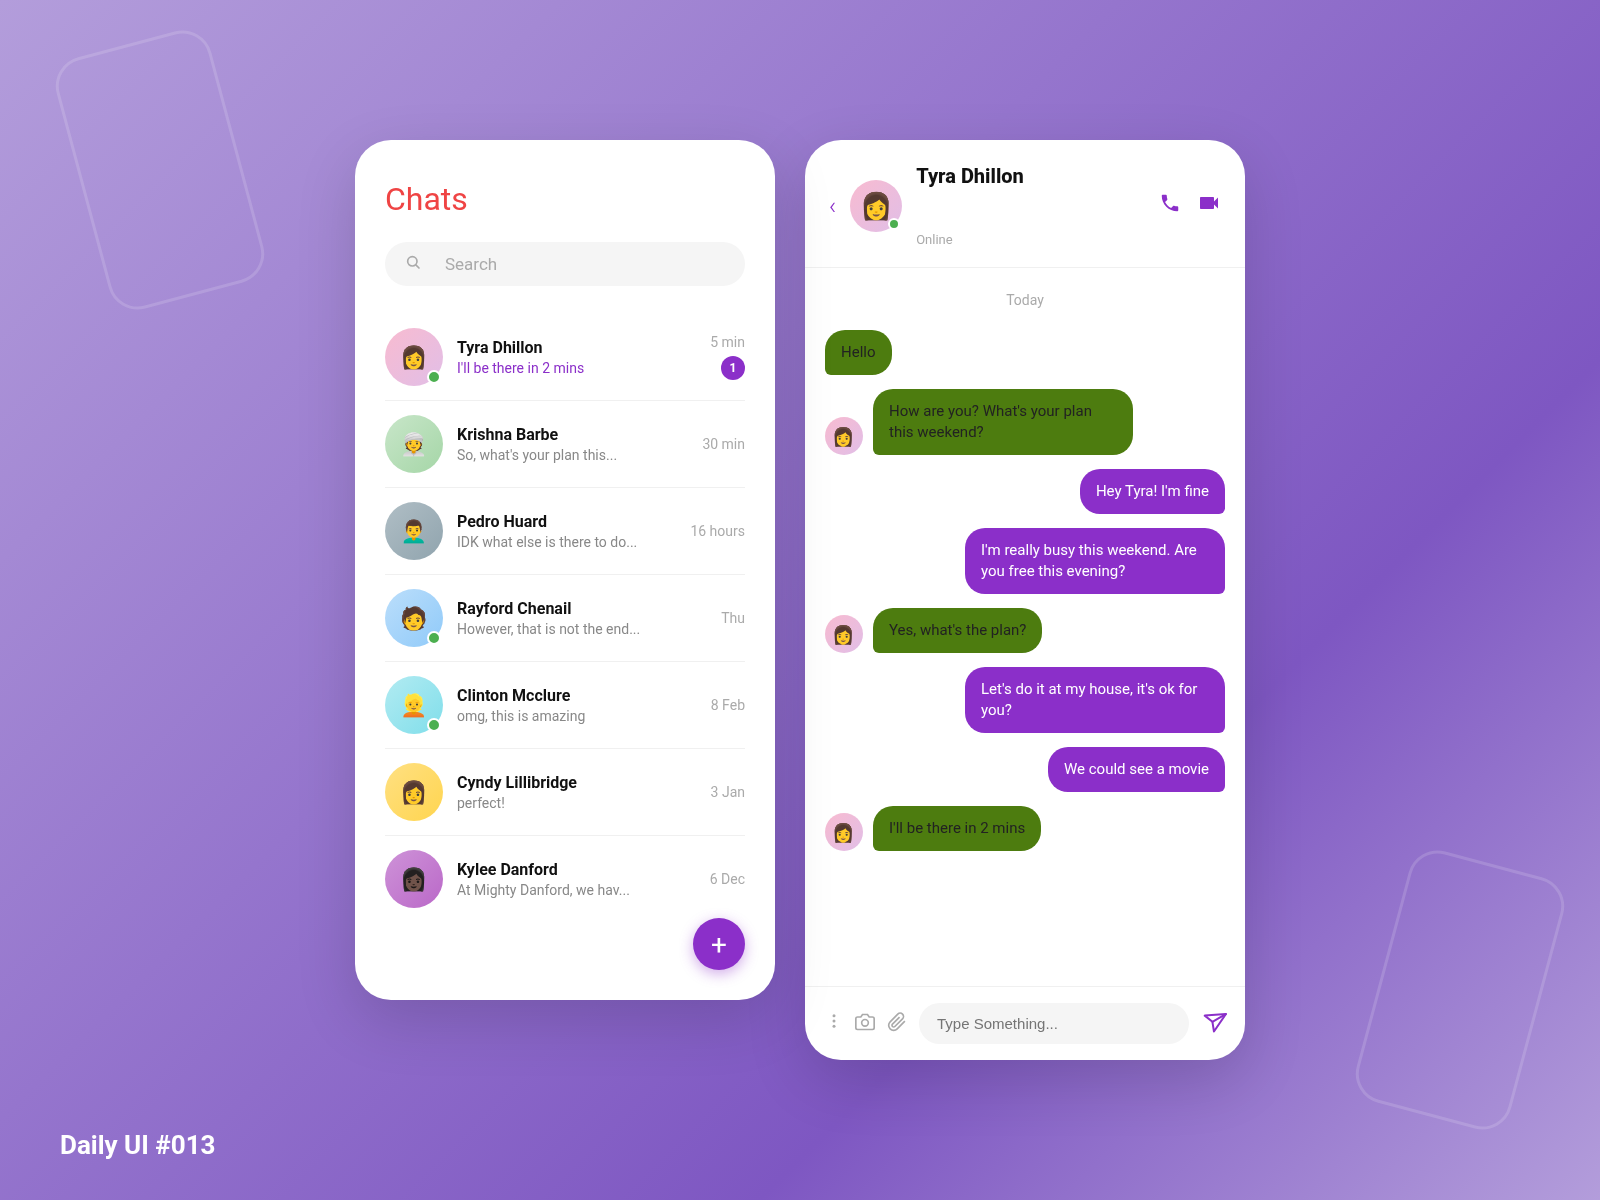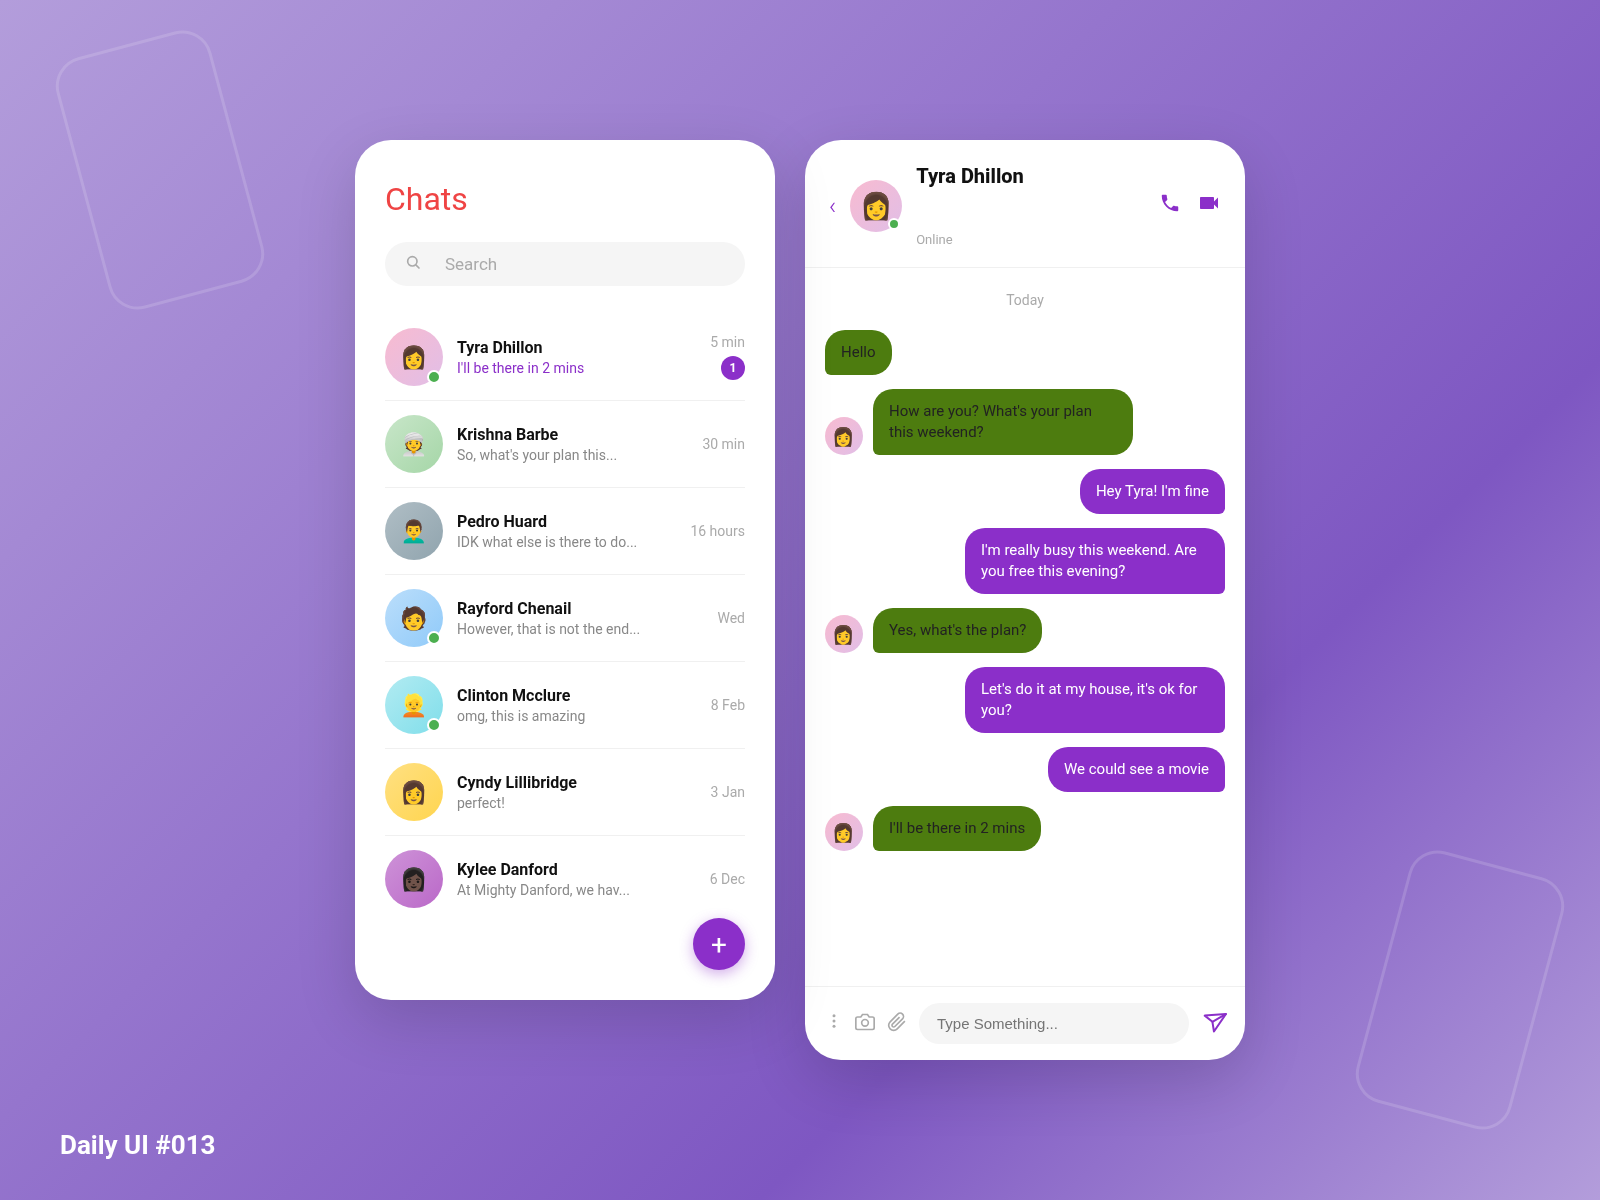--- a/index.html
+++ b/index.html
@@ -469,21 +469,21 @@
           <div class="avatar-circle av-rayford">
             <span class="face">🧑</span>
           </div>
           <div class="online-dot"></div>
         </div>
         <div class="chat-info">
           <div class="chat-name">Rayford Chenail</div>
           <div class="chat-preview">However, that is not the end...</div>
         </div>
         <div class="chat-meta">
-          <span class="chat-time">Wed</span>
+          <span class="chat-time">Thu</span>
         </div>
       </div>
 
       <div class="chat-item">
         <div class="avatar-wrap">
           <div class="avatar-circle av-clinton">
             <span class="face">👱</span>
           </div>
           <div class="online-dot"></div>
         </div>

